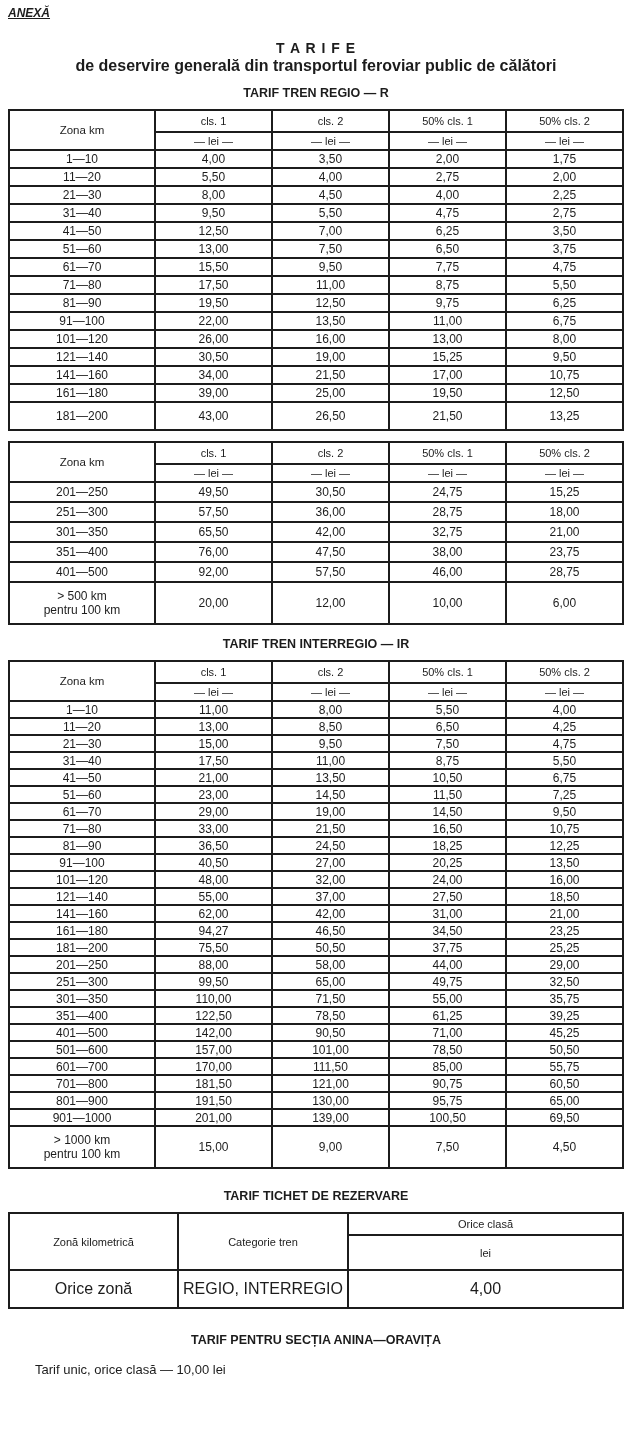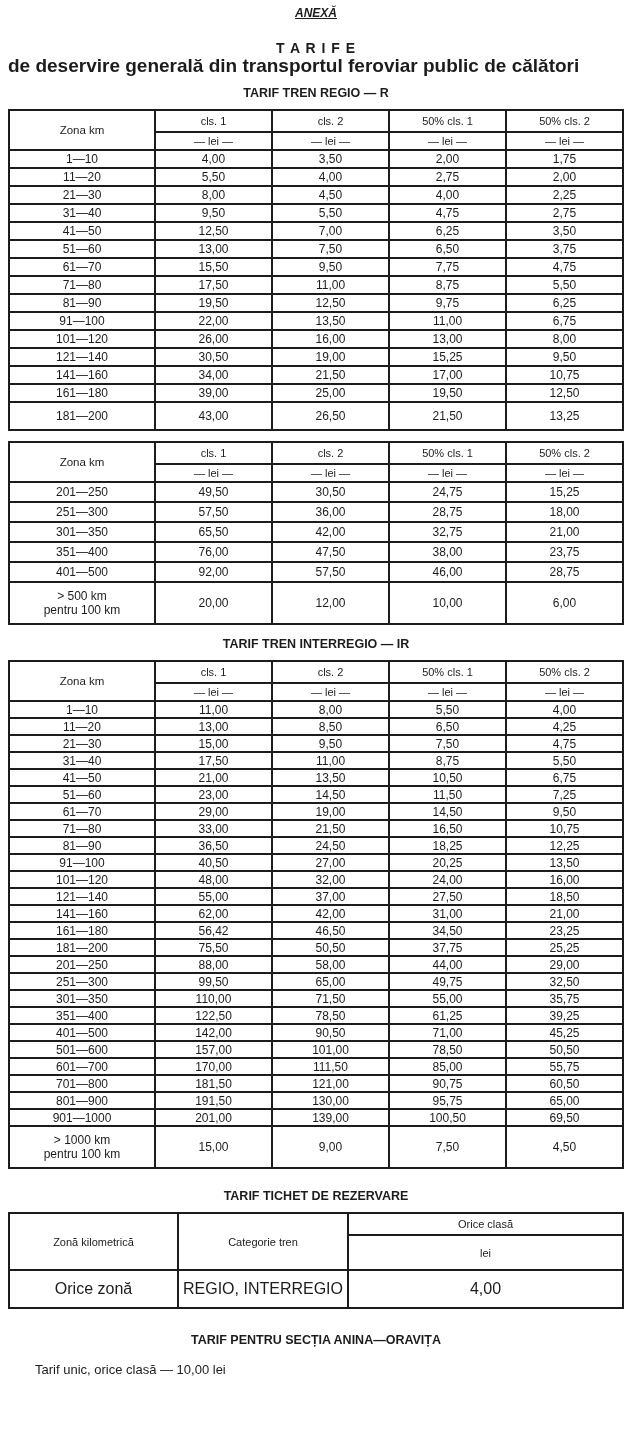--- a/index.html
+++ b/index.html
@@ -7,39 +7,40 @@
     margin: 0; padding: 0;
     width: 632px; height: 1441px;
     background: #ffffff;
     color: #1c1c1c;
     font-family: "Liberation Sans", sans-serif;
     overflow: hidden;
   }
   .page { padding: 6px 8px 0 8px; }
 
   .annex {
-    text-align: center;
+    text-align: left;
     font-size: 12px;
     font-weight: bold;
     font-style: italic;
     text-decoration: underline;
     height: 14px;
     line-height: 14px;
   }
   .doc-title {
     margin-top: 20px;
     text-align: center;
     font-weight: bold;
     font-size: 14px;
     line-height: 17px;
     letter-spacing: 1px;
   }
   .doc-subtitle {
+    text-align: center;
     font-weight: bold;
-    font-size: 19px;
+    font-size: 16px;
     line-height: 17px;
   }
   .section-heading {
     text-align: center;
     font-weight: bold;
     font-size: 12.5px;
     line-height: 15px;
   }
   .h-regio   { margin-top: 12px; }
   .h-ir      { margin-top: 12px; }
@@ -404,21 +405,21 @@
         </tr>
         <tr>
           <td>141—160</td>
           <td>62,00</td>
           <td>42,00</td>
           <td>31,00</td>
           <td>21,00</td>
         </tr>
         <tr>
           <td>161—180</td>
-          <td>56,42</td>
+          <td>94,27</td>
           <td>46,50</td>
           <td>34,50</td>
           <td>23,25</td>
         </tr>
         <tr>
           <td>181—200</td>
           <td>75,50</td>
           <td>50,50</td>
           <td>37,75</td>
           <td>25,25</td>

